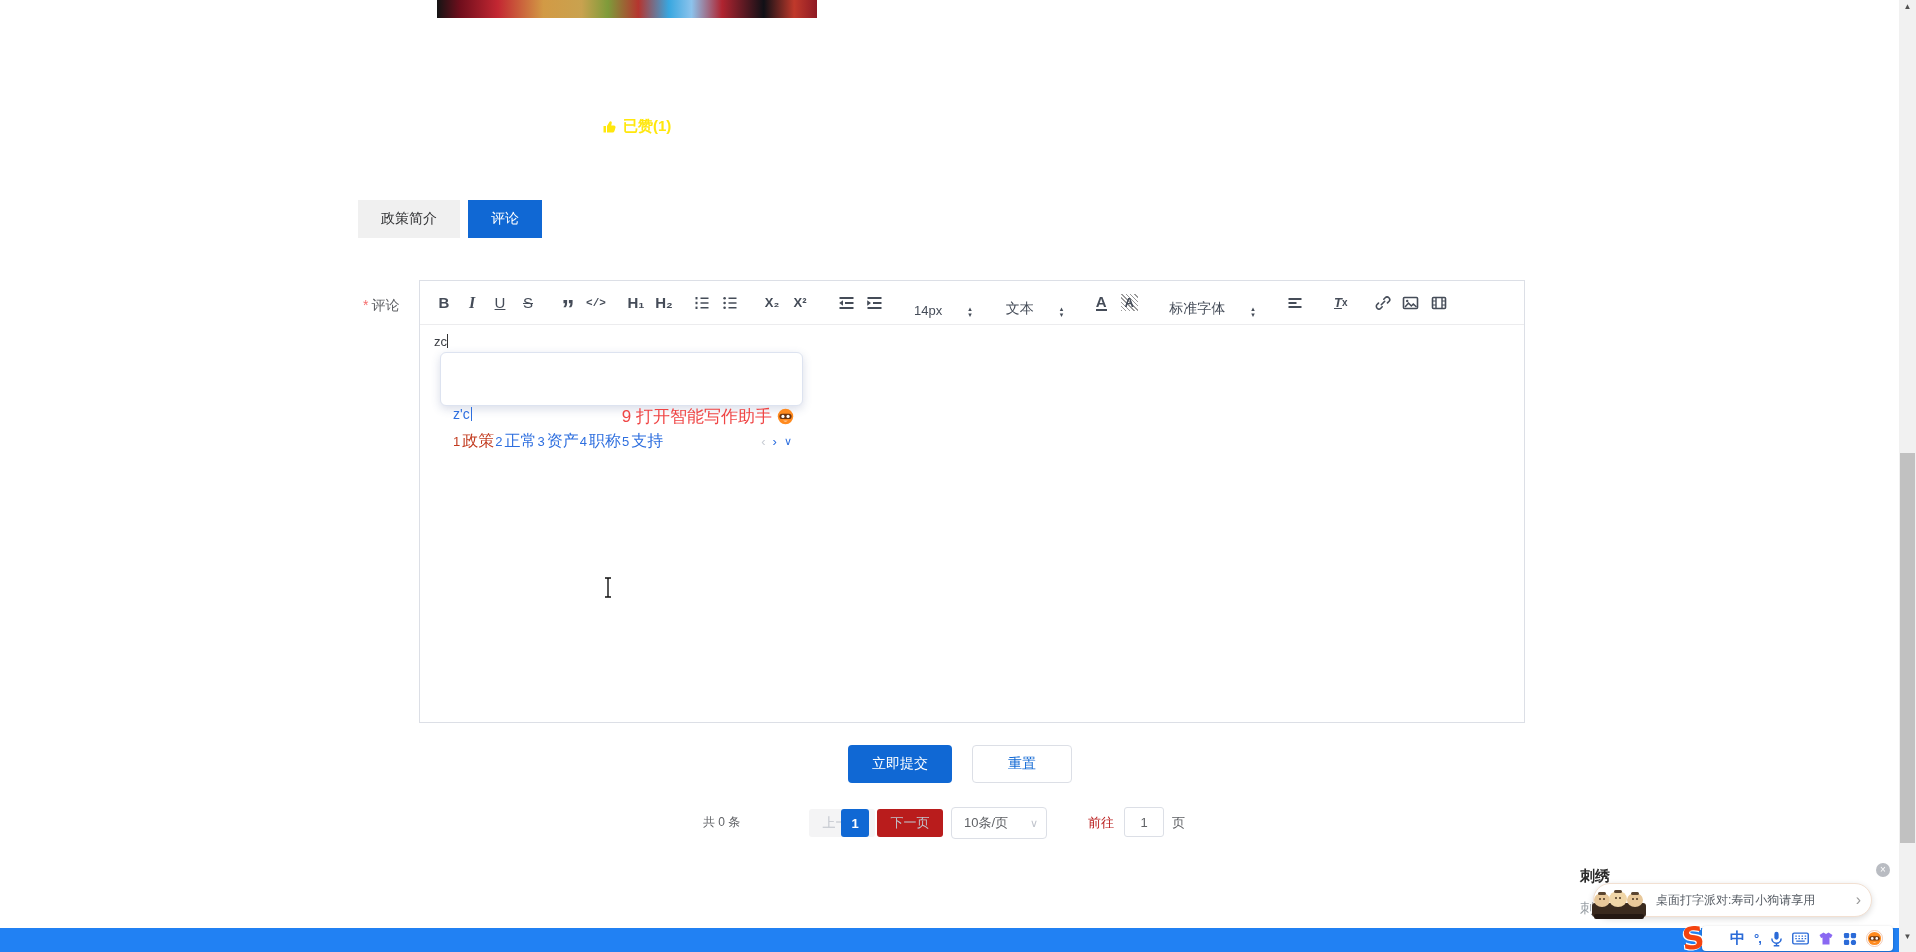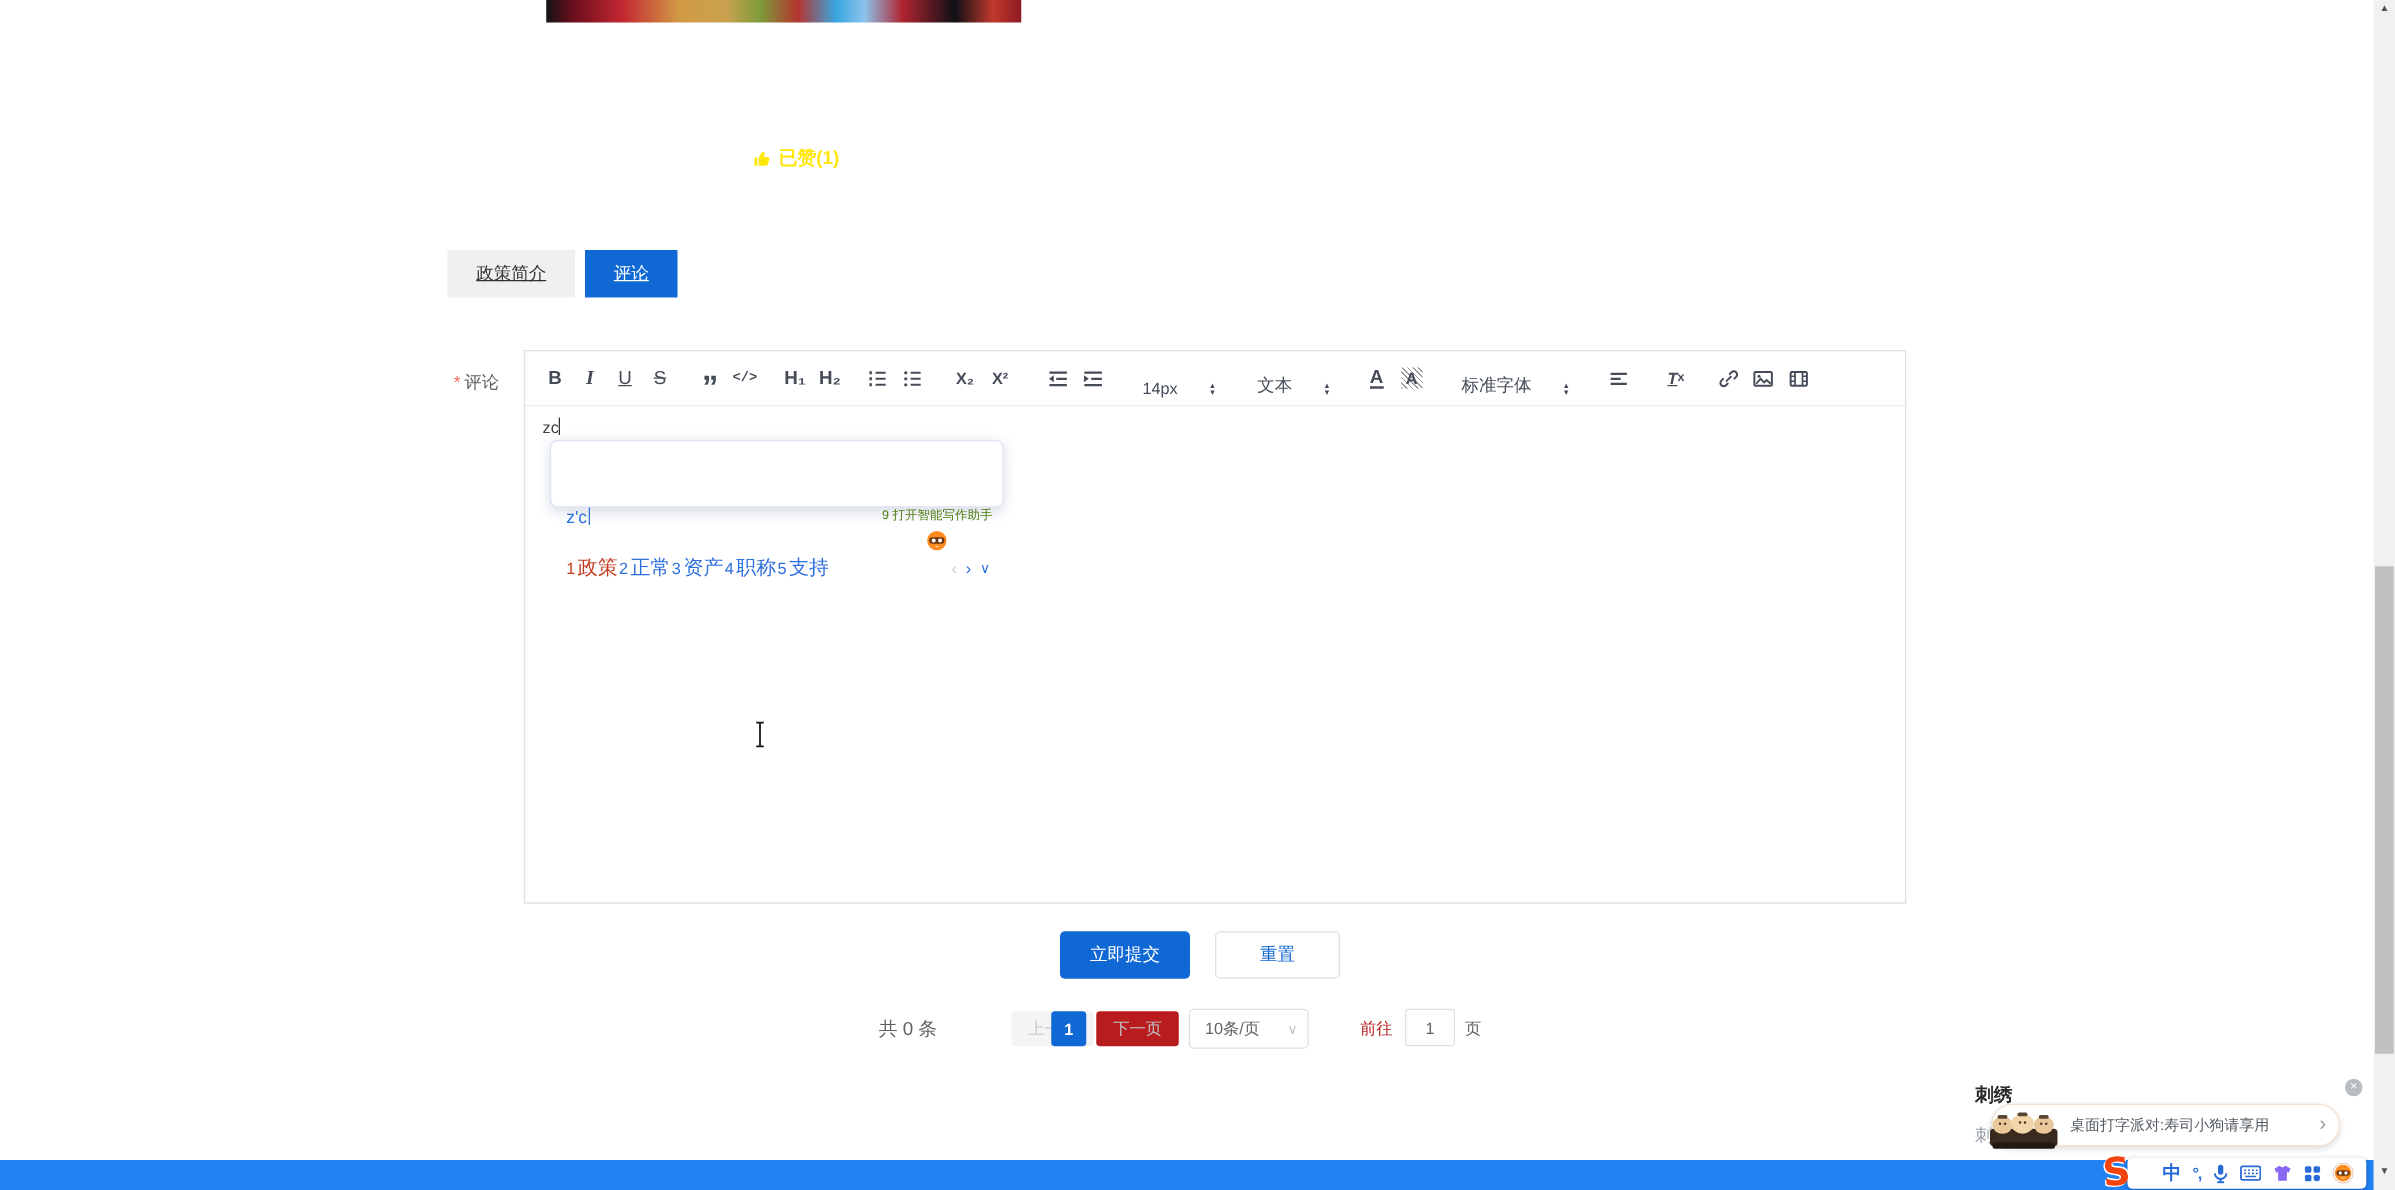--- a/index.html
+++ b/index.html
@@ -9,21 +9,21 @@
   
   .top-img{position:absolute;left:437px;top:0;width:380px;height:18px;
     background:linear-gradient(90deg,#141414 0%,#6f0e1c 6%,#c32732 16%,#d29a45 28%,#c9a24f 38%,#7e9b3a 45%,#b5352f 53%,#38a7e0 61%,#8cc3ec 67%,#b02430 75%,#101016 86%,#c0392b 94%,#8e1a24 100%);}
 
   
   .liked{position:absolute;left:602px;top:117px;display:flex;align-items:center;gap:5px;
     color:#ffe70c;font-size:15px;font-weight:bold;cursor:pointer;}
 
   
   .tab{position:absolute;top:200px;height:38px;display:flex;align-items:center;justify-content:center;
-    font-size:14px;cursor:pointer;text-decoration:underline;}
+    font-size:14px;cursor:pointer;}
   .tab-plain{left:358px;width:102px;background:#f0f0f0;color:#303133;}
   .tab-active{left:468px;width:74px;background:#1068d4;color:#fff;}
 
   
   .form-label{position:absolute;left:363px;top:297px;font-size:14px;color:#606266;}
   .form-label .req{color:#f56c6c;margin-right:3px;}
 
   
   .editor{position:absolute;left:419px;top:280px;width:1106px;height:443px;border:1px solid #dcdfe6;background:#fff;box-sizing:border-box;}
   .toolbar{height:43px;display:flex;align-items:center;padding:0 0 0 14px;border-bottom:1px solid #ececee;color:#454c58;}
@@ -47,42 +47,42 @@
   .icon-svg{display:block;}
   .content{position:relative;height:398px;padding:9px 14px;font-size:13px;color:#3c3f45;cursor:text;}
   .caret{display:inline-block;width:1px;height:14px;background:#333;vertical-align:-2px;}
 
   
   .ime{position:absolute;left:440px;top:352px;width:363px;height:54px;background:#fff;border:1px solid #dde3f0;
     border-radius:6px;box-shadow:0 3px 10px rgba(60,80,140,.2);z-index:30;box-sizing:border-box;}
   .ime-row1{display:flex;align-items:flex-start;justify-content:space-between;padding:4px 8px 0 12px;margin-top:48px;}
   .ime-comp{color:#2e6fdf;font-size:14px;}
   .ime-caret{display:inline-block;width:1px;height:14px;background:#2e6fdf;vertical-align:-2px;margin-left:1px;}
-  .ime-hint{display:flex;align-items:center;gap:5px;color:#4d7c0f;font-size:10px;flex-direction:column;}
+  .ime-hint{display:flex;align-items:center;gap:5px;color:#ef4444;font-size:17px;}
   .ime-row2{display:flex;align-items:center;padding:3px 10px 0 12px;font-size:16px;gap:1px;}
   .cand{cursor:pointer;white-space:nowrap;}
   .cand .num{font-size:13px;margin-right:2px;}
   .cand-red{color:#c23a1e;}
   .cand-blue{color:#2e6fdf;}
   .ime-nav{margin-left:auto;display:flex;align-items:center;gap:7px;font-size:13px;}
   .nav-prev{color:#c8ccd4;cursor:pointer;}
   .nav-next,.nav-exp{color:#2e6fdf;cursor:pointer;}
   .nav-exp{font-size:11px;}
 
   
   .ibeam{position:absolute;left:601px;top:576px;z-index:40;}
 
   
   .btn-submit{position:absolute;left:848px;top:745px;width:104px;height:38px;background:#1068d4;color:#fff;
     border-radius:4px;display:flex;align-items:center;justify-content:center;font-size:14px;cursor:pointer;}
   .btn-reset{position:absolute;left:972px;top:745px;width:100px;height:38px;background:#fff;color:#1068d4;
     border:1px solid #dcdfe6;border-radius:4px;display:flex;align-items:center;justify-content:center;font-size:14px;cursor:pointer;box-sizing:border-box;}
 
   
-  .pg-total{position:absolute;left:703px;top:814px;font-size:15px;color:#606266;}
+  .pg-total{position:absolute;left:703px;top:814px;font-size:12px;color:#606266;}
   .pg-prev{position:absolute;left:809px;top:809px;width:66px;height:28px;background:#f4f4f5;color:#c0c4cc;
     border-radius:3px;display:flex;align-items:center;justify-content:center;font-size:13px;cursor:not-allowed;}
   .pg-page{position:absolute;left:841px;top:809px;width:28px;height:28px;background:#1068d4;color:#fff;
     border-radius:3px;display:flex;align-items:center;justify-content:center;font-size:13px;font-weight:bold;cursor:pointer;}
   .pg-next{position:absolute;left:877px;top:809px;width:66px;height:28px;background:#b91c1c;color:#c0c4cc;
     border-radius:3px;display:flex;align-items:center;justify-content:center;font-size:13px;cursor:not-allowed;}
   .pg-size{position:absolute;left:951px;top:807px;width:96px;height:32px;border:1px solid #dcdfe6;border-radius:4px;
     display:flex;align-items:center;justify-content:space-between;padding:0 8px 0 12px;font-size:13px;color:#606266;cursor:pointer;box-sizing:border-box;background:#fff;}
   .pg-size .chev{color:#c0c4cc;font-size:11px;}
   .pg-goto{position:absolute;left:1088px;top:814px;font-size:13px;color:#b91c1c;}

